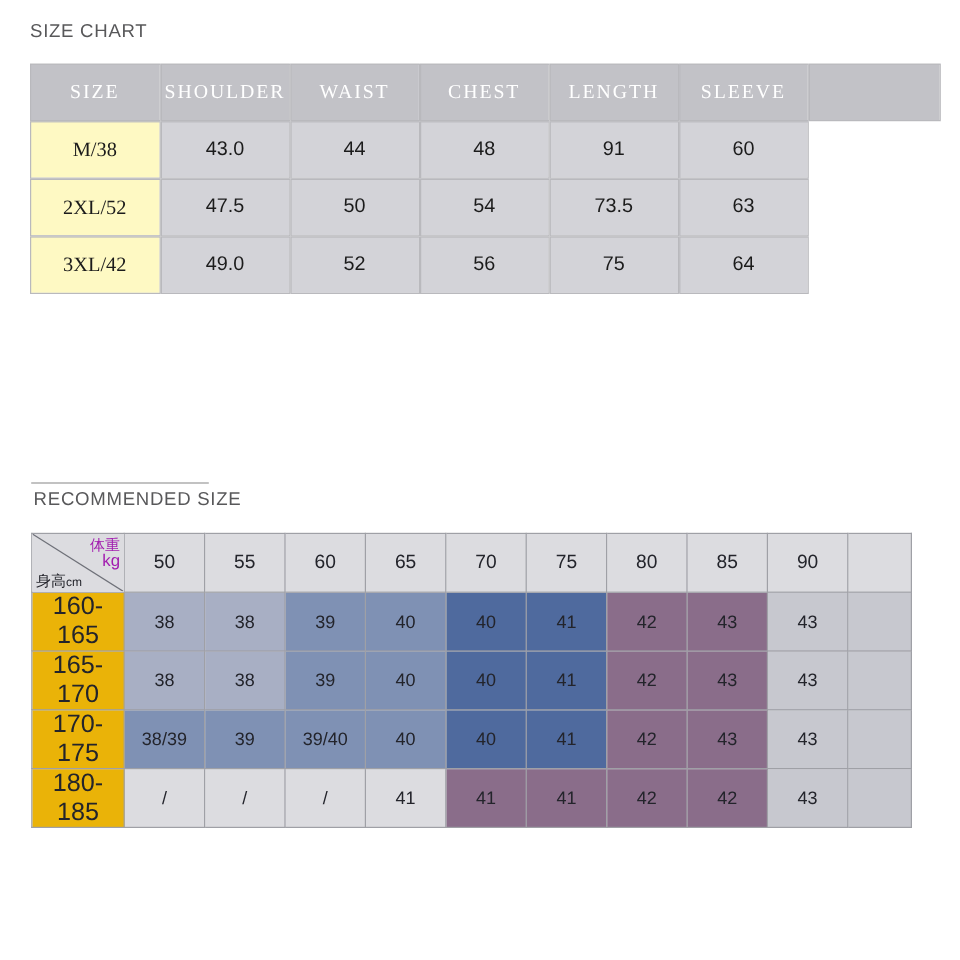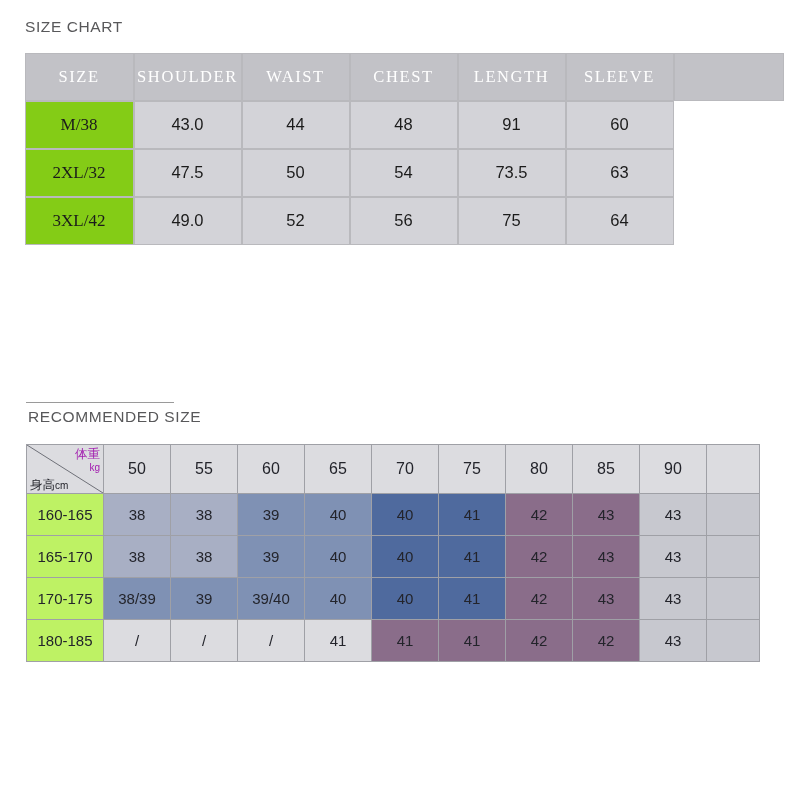--- a/index.html
+++ b/index.html
@@ -59,21 +59,21 @@
     padding: 0;
   }
   #size-chart-table thead th {
     background: #c2c2c7;
     color: #ffffff;
     font-weight: normal;
     font-size: 16.5px;
     letter-spacing: 1.6px;
   }
   #size-chart-table tbody td.rowlabel {
-    background: #84cc16;
+    background: #fef9c3;
     font-size: 17px;
   }
   #size-chart-table tbody td.val {
     background: #d3d3d8;
     font-family: "Liberation Sans", sans-serif;
     font-size: 16.5px;
   }
   #size-chart-table td.blank-cell {
     background: #ffffff;
     outline: none;
@@ -100,22 +100,22 @@
     color: #23242b;
     font-weight: normal;
     padding: 0;
   }
   #recommended-table thead th {
     background: #dcdce0;
     height: 48px;
     font-size: 16px;
   }
   #recommended-table td.hlabel {
-    background: #bef264;
-    font-size: 15px;
+    background: #eab308;
+    font-size: 21px;
   }
   #recommended-table th.trail-head { background: #dcdce0; }
 
   
   td.corner {
     position: relative;
     background: #dcdce0;
     padding: 0;
     overflow: hidden;
   }
@@ -128,21 +128,21 @@
     position: absolute;
     right: 3px;
     top: 2px;
     font-size: 12.5px;
     line-height: 1.05;
     text-align: right;
     color: #a21caf;
     font-family: "DejaVu Sans", sans-serif;
   }
   td.corner .lbl-weight .unit {
-    font-size: 10px;
+    font-size: 14px;
     font-family: "Liberation Sans", sans-serif;
   }
   td.corner .lbl-height {
     position: absolute;
     left: 3px;
     bottom: 2px;
     font-size: 12.5px;
     line-height: 1.05;
     color: #23242b;
     font-family: "DejaVu Sans", sans-serif;
@@ -173,21 +173,21 @@
     <tr>
       <td class="rowlabel">M/38</td>
       <td class="val">43.0</td>
       <td class="val">44</td>
       <td class="val">48</td>
       <td class="val">91</td>
       <td class="val">60</td>
       <td class="blank-cell"></td>
     </tr>
     <tr>
-      <td class="rowlabel">2XL/32</td>
+      <td class="rowlabel">2XL/52</td>
       <td class="val">47.5</td>
       <td class="val">50</td>
       <td class="val">54</td>
       <td class="val">73.5</td>
       <td class="val">63</td>
       <td class="blank-cell"></td>
     </tr>
     <tr>
       <td class="rowlabel">3XL/42</td>
       <td class="val">49.0</td>

